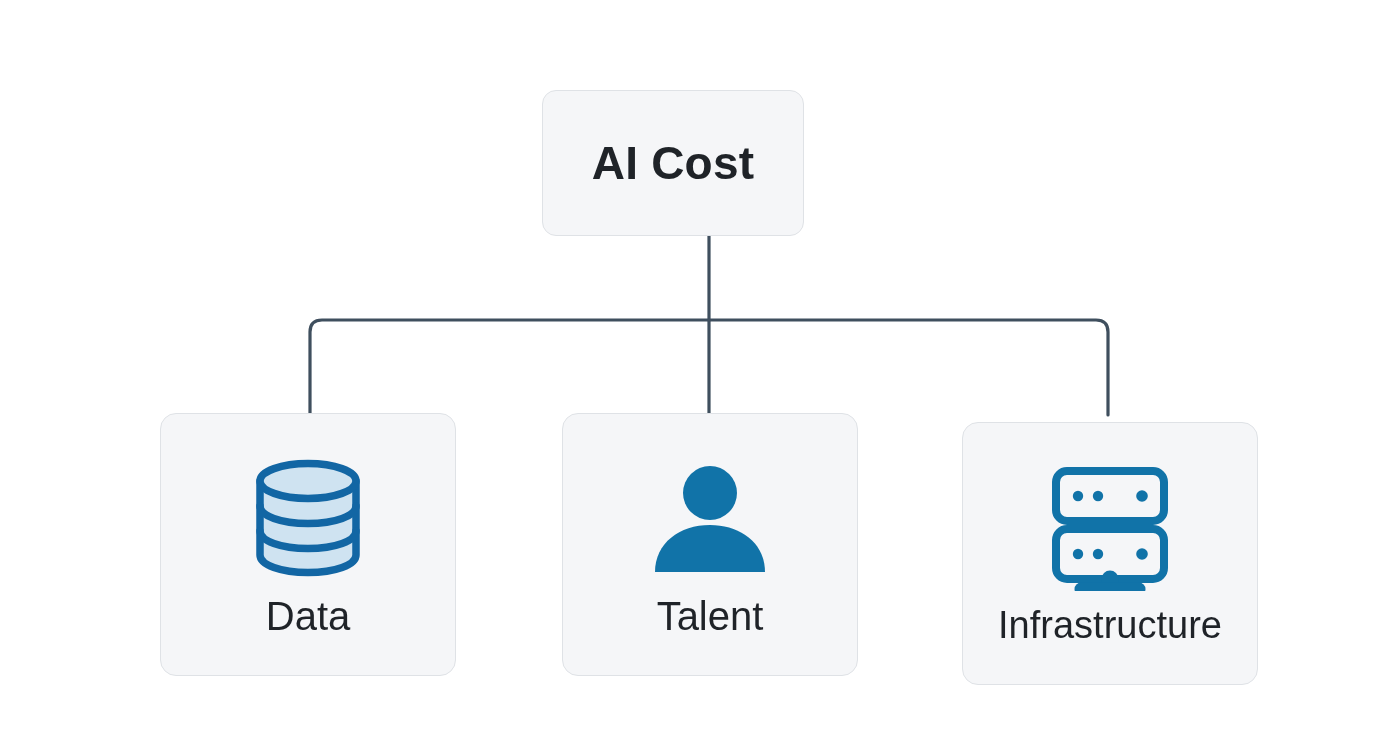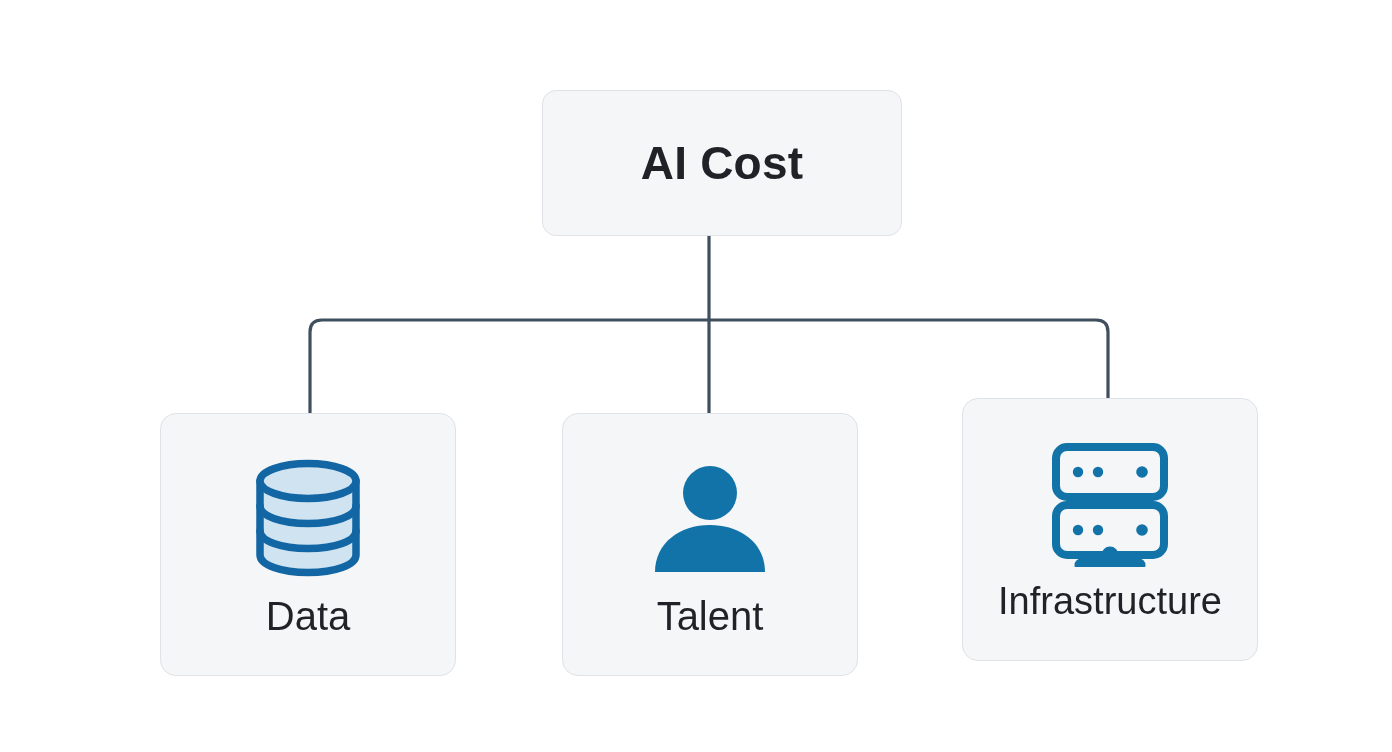--- a/index.html
+++ b/index.html
@@ -40,41 +40,41 @@
     display: flex;
     flex-direction: column;
     align-items: center;
     justify-content: center;
   }
 
   
   #node-root {
     left: 542px;
     top: 90px;
-    width: 360px;
+    width: 262px;
     height: 146px;
     border-radius: 14px;
   }
   #node-root .root-title {
     font-size: 46px;
     font-weight: bold;
     color: #1f2328;
     letter-spacing: 0.2px;
     line-height: 1;
     white-space: nowrap;
   }
 
   
   .leaf {
     width: 296px;
     height: 263px;
   }
   #node-data  { left: 160px; top: 413px; }
   #node-talent { left: 562px; top: 413px; border-radius: 16px; }
-  #node-infra { left: 962px; top: 398px; }
+  #node-infra { left: 962px; top: 422px; }
 
   .leaf-icon {
     height: 128px;
     display: flex;
     align-items: center;
     justify-content: center;
     margin-bottom: 14px;
   }
   .leaf-label {
     font-size: 40px;

